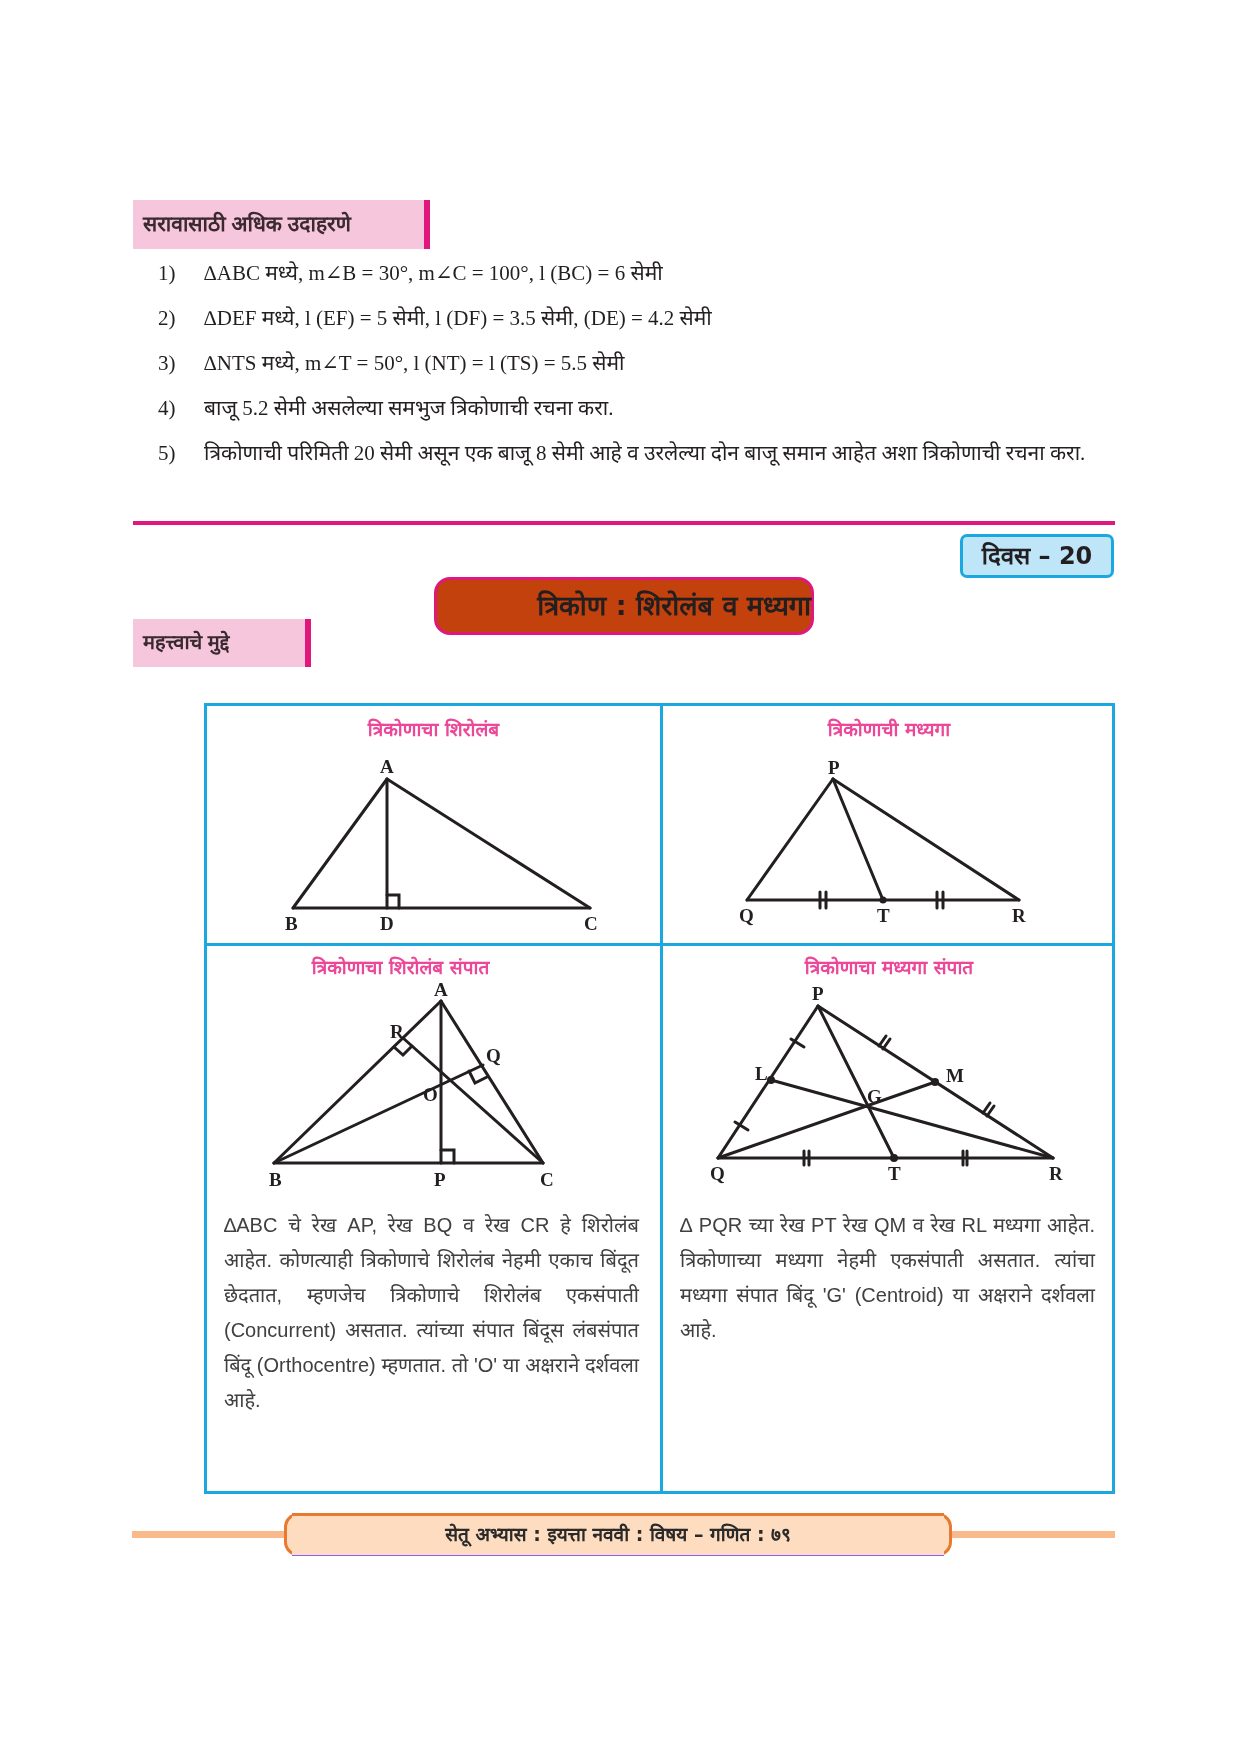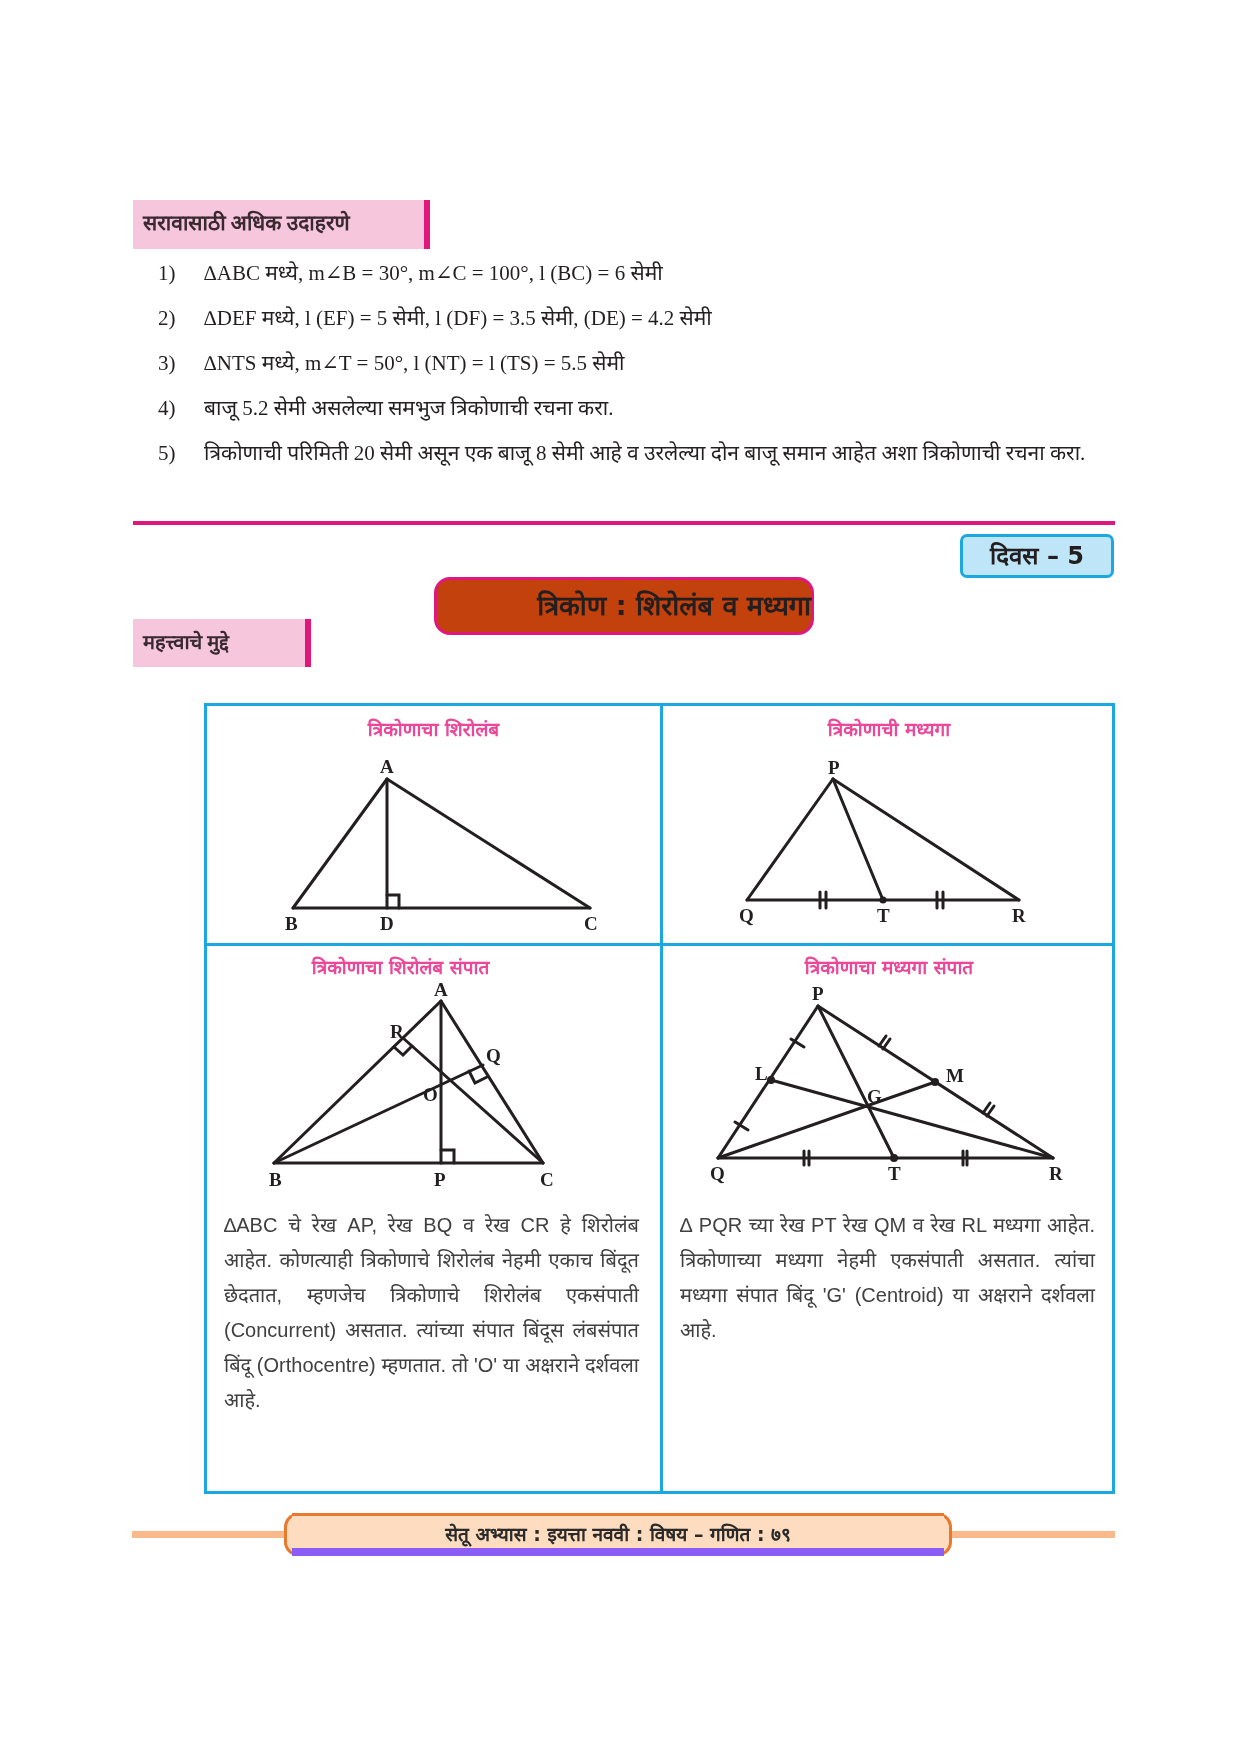--- a/index.html
+++ b/index.html
@@ -1,21 +1,21 @@
 <!DOCTYPE html>
 <html><head>
 <meta charset="utf-8">
 <style>
   html, body { margin: 0; padding: 0; background: #ffffff; }
   body { width: 1240px; height: 1754px; position: relative; overflow: hidden;
          font-family: "DejaVu Serif", "Liberation Serif", serif; color: #231f20; }
 
   
   .tag { position: absolute; background: #f6c6dc; border-right: 6px solid #e0187e;
-         font-family: Liberation Serif, serif; font-weight: bold;
+         font-family: Liberation Sans, sans-serif; font-weight: bold;
          color: #3a2a30; box-sizing: border-box; padding-left: 10px; }
   .tag1 { left: 133px; top: 200px; width: 297px; height: 49px; font-size: 21px; line-height: 47px; }
   .tag2 { left: 133px; top: 619px; width: 178px; height: 48px; font-size: 20px; line-height: 46px; }
 
   
   .ex-list { position: absolute; left: 158px; top: 256px; width: 957px; font-size: 21px;
              font-family: "Liberation Serif", "DejaVu Serif", serif; }
   .ex-item { position: relative; padding-left: 46px; line-height: 34px; margin-bottom: 11px; }
   .ex-num { position: absolute; left: 0; top: 0; }
   .ex-text { text-align: justify; }
@@ -48,21 +48,21 @@
   .diagram .pt-label { font-family: "Liberation Serif", "DejaVu Serif", serif; font-weight: bold; font-size: 19px; fill: #231f20; }
   .diagram .dot { fill: #231f20; }
   .diagram .tick { stroke-width: 3; }
 
   .desc { position: absolute; font-size: 20px; line-height: 35px; text-align: justify;
           font-family: Liberation Sans, sans-serif; color: #404040; }
 
   
   .footer-bar { position: absolute; left: 132px; top: 1531px; width: 983px; height: 7px; background: #f9b98a; }
   .footer-box { position: absolute; left: 292px; top: 1513px; width: 652px; height: 43px;
-                background: #fddcbf; border-top: 3px solid #e8792f; border-bottom: 8px solid #8b5cf6;
+                background: #fddcbf; border-top: 3px solid #e8792f; border-bottom: 1px solid #8b5cf6;
                 box-sizing: border-box; text-align: center; font-weight: bold; font-size: 19px; line-height: 37px;
                 font-family: "DejaVu Sans", "Liberation Sans", sans-serif; color: #2a2a2a; }
   .footer-cap { position: absolute; top: 1513px; width: 14px; height: 43px; box-sizing: border-box;
                 border: 3px solid #e8792f; background: #fddcbf; }
   .footer-cap.left { left: 284px; border-right: none; border-radius: 14px 0 0 14px; }
   .footer-cap.right { left: 938px; border-left: none; border-radius: 0 14px 14px 0; }
 </style>
 </head>
 <body>
 
@@ -86,21 +86,21 @@
     <div class="ex-text">बाजू 5.2 सेमी असलेल्या समभुज त्रिकोणाची रचना करा.</div>
   </div>
   <div class="ex-item">
     <span class="ex-num">5)</span>
     <div class="ex-text">त्रिकोणाची परिमिती 20 सेमी असून एक बाजू 8 सेमी आहे व उरलेल्या दोन बाजू समान आहेत अशा त्रिकोणाची रचना करा.</div>
   </div>
 </div>
 
 <div class="pink-rule"></div>
 
-<div class="day-badge">दिवस – 5</div>
+<div class="day-badge">दिवस – 20</div>
 
 <div class="chapter-title">त्रिकोण : शिरोलंब व मध्यगा</div>
 
 <div class="tag tag2">महत्त्वाचे मुद्दे</div>
 
 <div class="grid">
   <div class="vline"></div>
   <div class="hline"></div>
 
   <div class="cell-title" style="left:0;top:10px;width:453px;">त्रिकोणाचा शिरोलंब</div>

